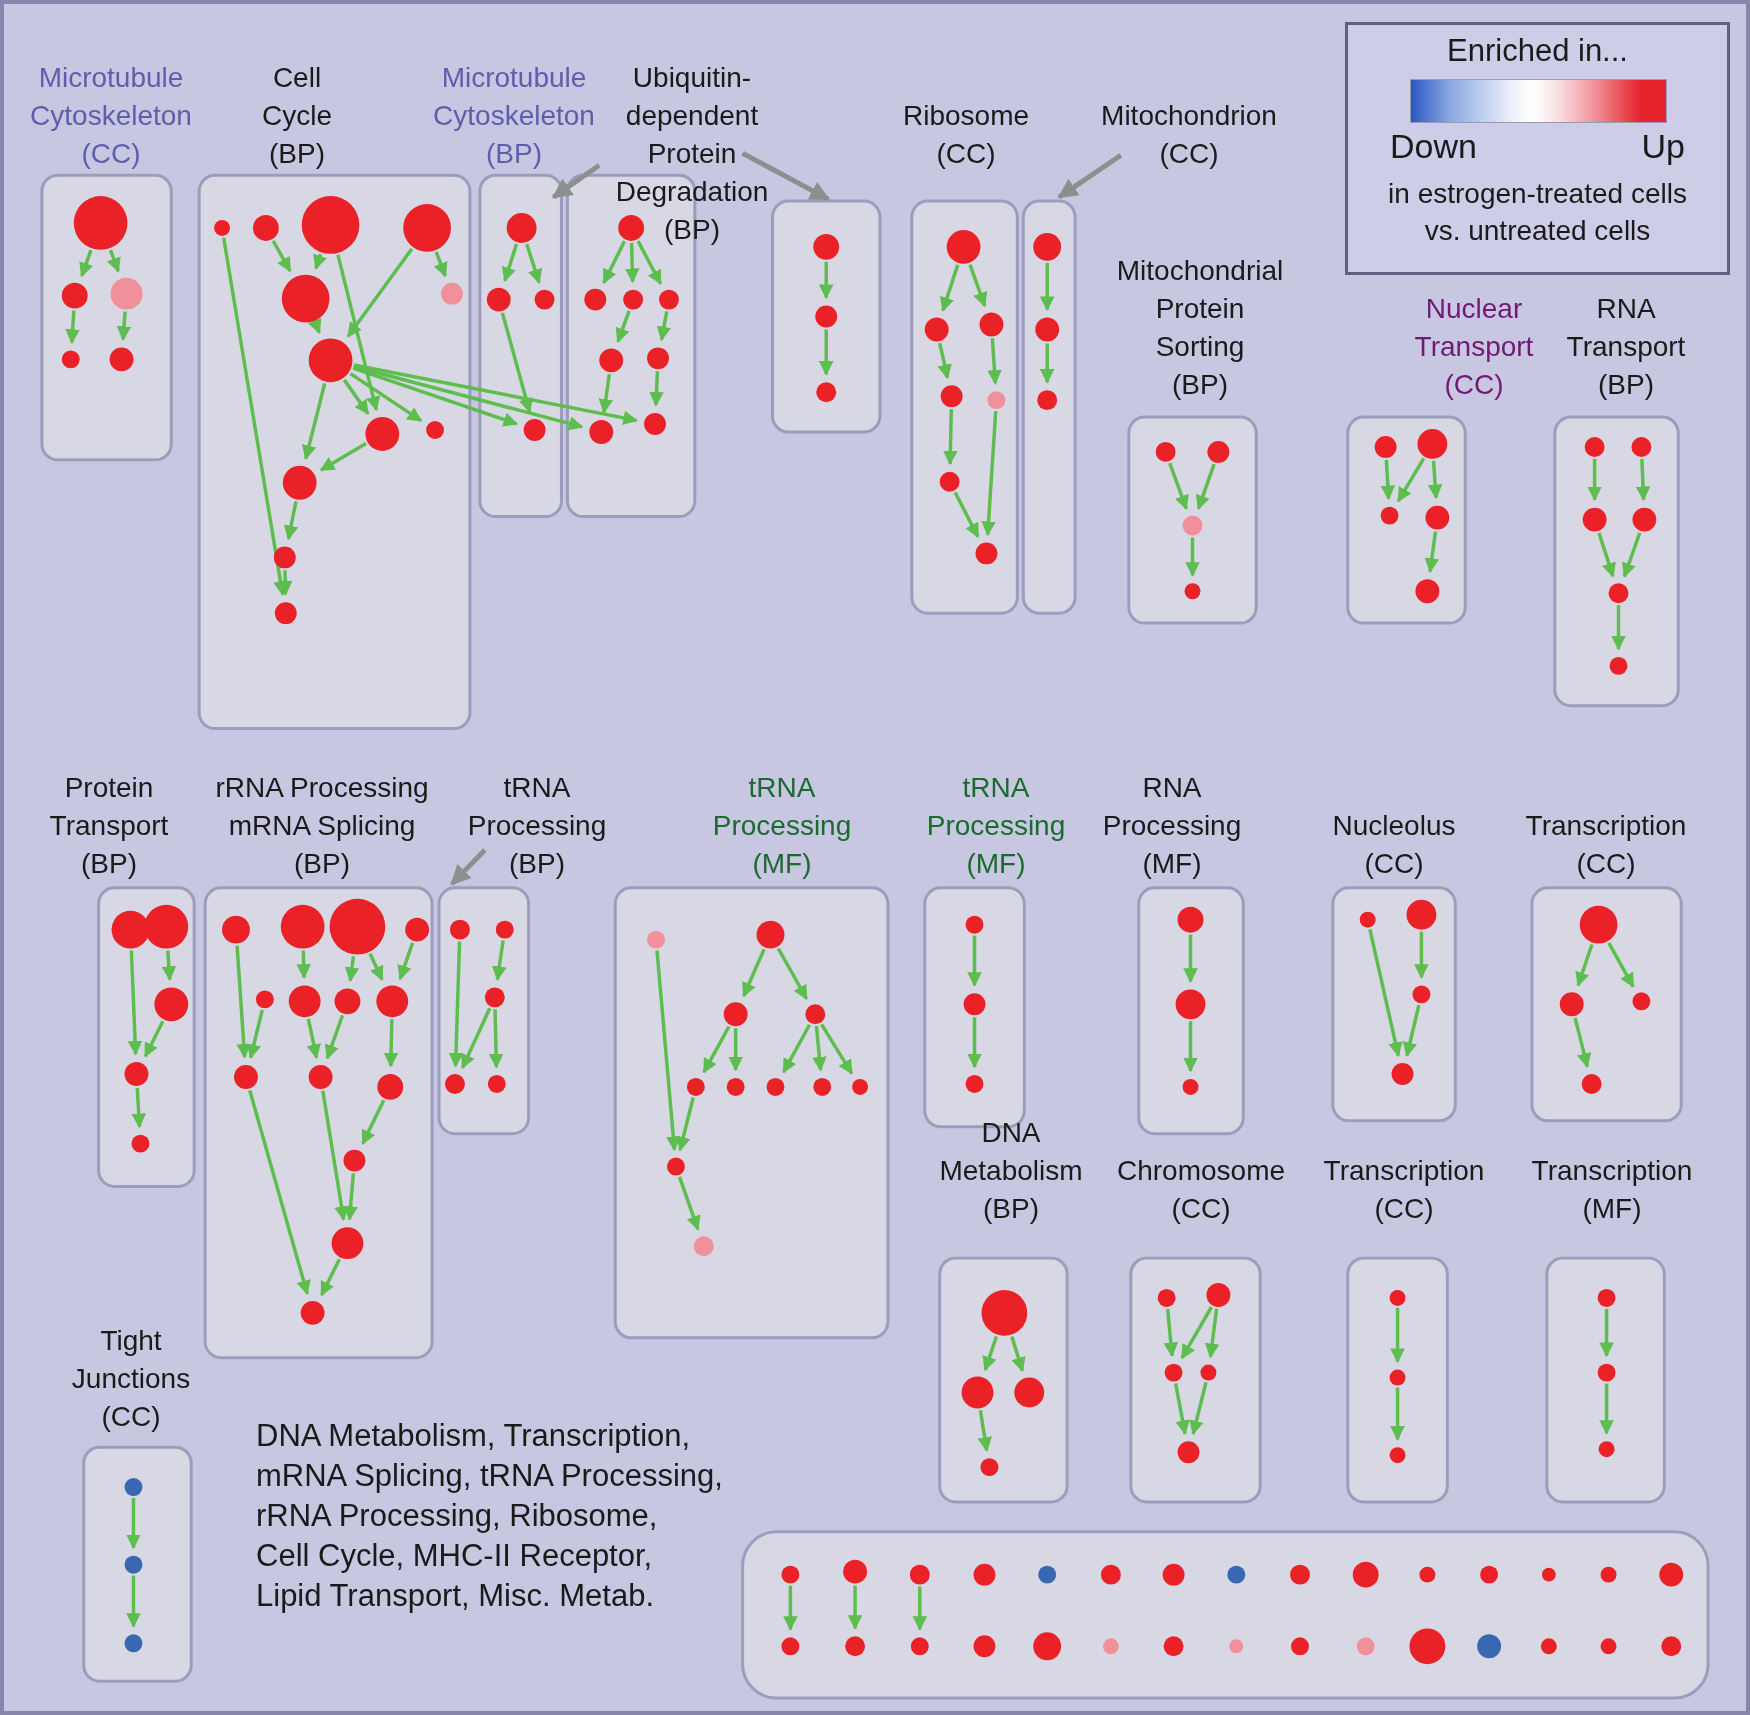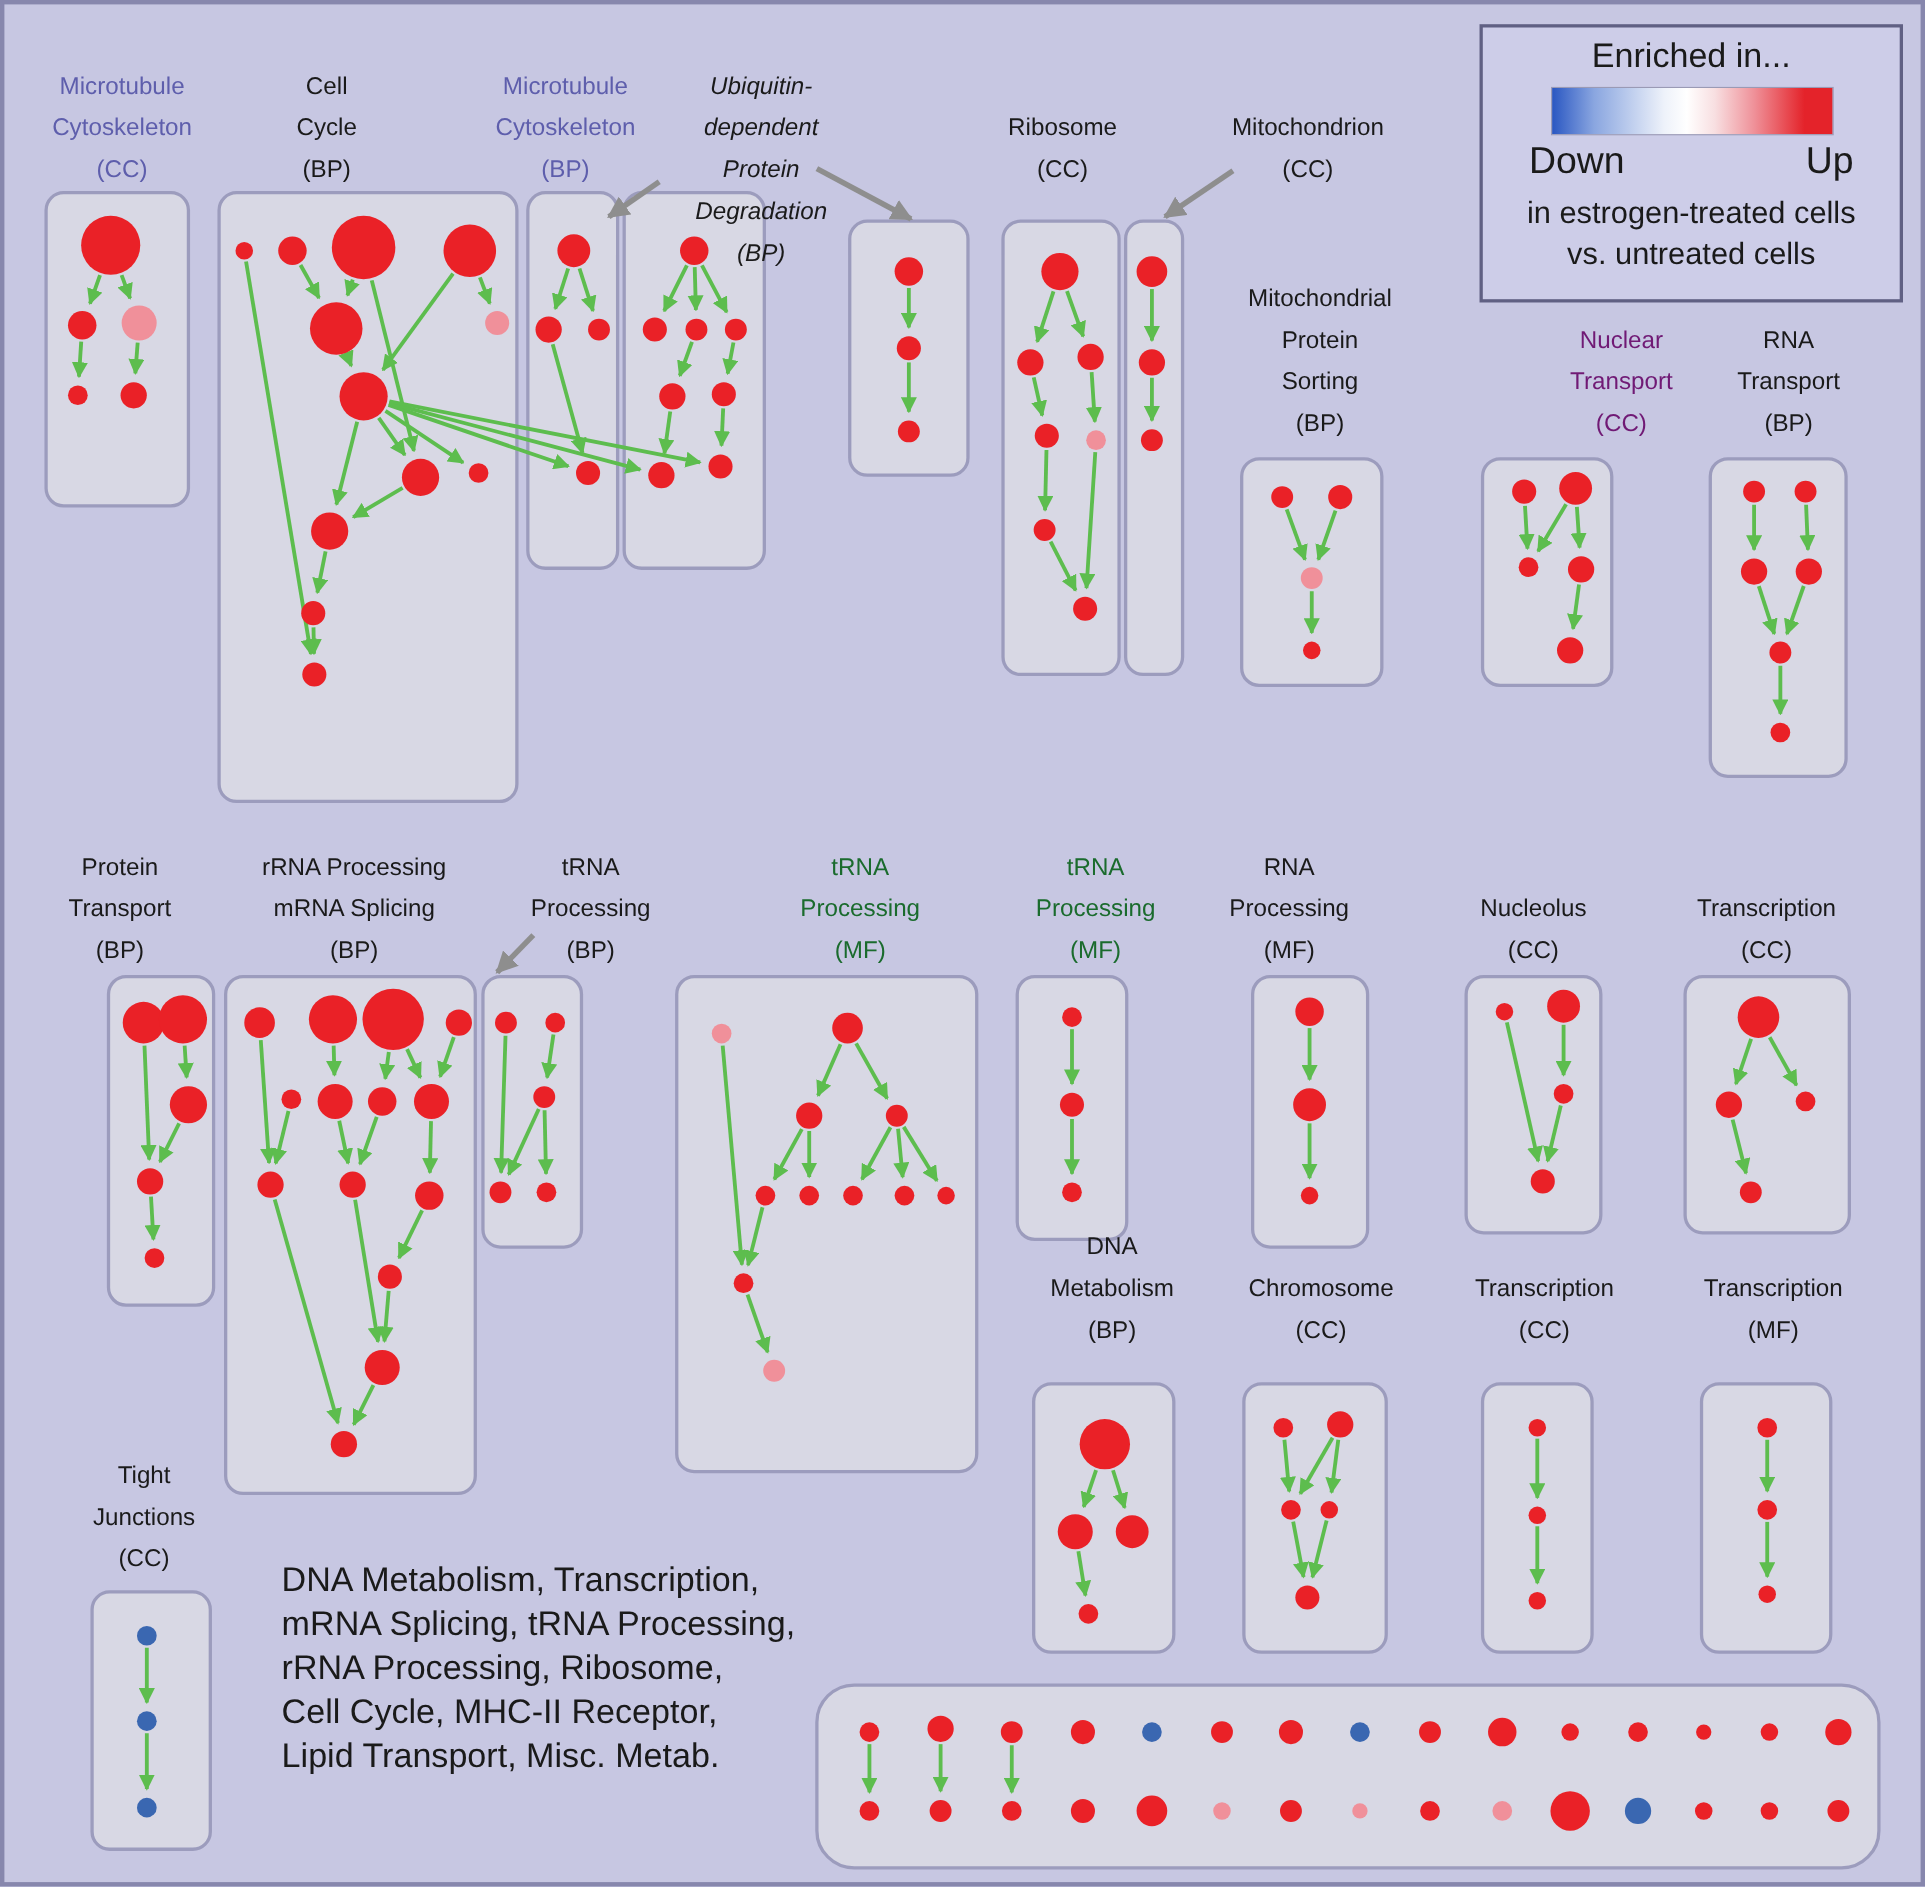--- a/index.html
+++ b/index.html
@@ -1,20 +1,20 @@
 <!DOCTYPE html>
 <html><head>
 <meta charset="utf-8">
 <style>
   html,body{margin:0;padding:0}
   body{font-family:"Liberation Sans", sans-serif;background:#c7c7e2}
   #figure{position:relative;width:1750px;height:1715px;background:#c7c7e2;border:4px solid #8787ad;box-sizing:border-box;overflow:hidden}
   #net{position:absolute;left:0;top:0;width:100%;height:100%}
   #labels-layer{position:absolute;left:0;top:0;width:100%;height:100%;pointer-events:none}
-  .cluster-label{position:absolute;transform:translateX(-50%);text-align:center;font-size:22px;line-height:38px;white-space:nowrap}
+  .cluster-label{position:absolute;transform:translateX(-50%);text-align:center;font-size:28px;line-height:38px;white-space:nowrap}
   .legend{position:absolute;left:1341px;top:18px;width:379px;height:247px;border:3px solid #606083;background:#cdcde8}
   .legend .title{margin-top:8px;text-align:center;font-size:31px;color:#1a1a1a}
   .legend .bar{position:absolute;left:62px;top:54px;width:255px;height:42px;border:1px solid #9a9ab5}
   .legend .du{position:absolute;left:0;top:102px;width:100%;display:flex;justify-content:space-between;box-sizing:border-box;padding:0 42px;font-size:34px;color:#1a1a1a}
   .legend .sub{position:absolute;left:0;top:150px;width:100%;text-align:center;font-size:28px;line-height:37px;color:#1a1a1a}
   #misc-text{position:absolute;left:252px;top:1412px;font-size:31px;line-height:40px;color:#1a1a1a}
 </style>
 </head>
 <body>
 
@@ -334,21 +334,21 @@
       <div class="cluster-label" style="left: 293px; top: 55px; color: rgb(26, 26, 26);">
         <div>Cell</div>
         <div>Cycle</div>
         <div>(BP)</div>
       </div>
       <div class="cluster-label" style="left: 510px; top: 55px; color: rgb(94, 94, 172);">
         <div>Microtubule</div>
         <div>Cytoskeleton</div>
         <div>(BP)</div>
       </div>
-      <div class="cluster-label" style="left: 688px; top: 55px; color: rgb(26, 26, 26); font-style: italic;">
+      <div class="cluster-label" style="left: 688px; top: 55px; color: rgb(26, 26, 26);">
         <div>Ubiquitin-</div>
         <div>dependent</div>
         <div>Protein</div>
         <div>Degradation</div>
         <div>(BP)</div>
       </div>
       <div class="cluster-label" style="left: 962px; top: 93px; color: rgb(26, 26, 26);">
         <div>Ribosome</div>
         <div>(CC)</div>
       </div>

